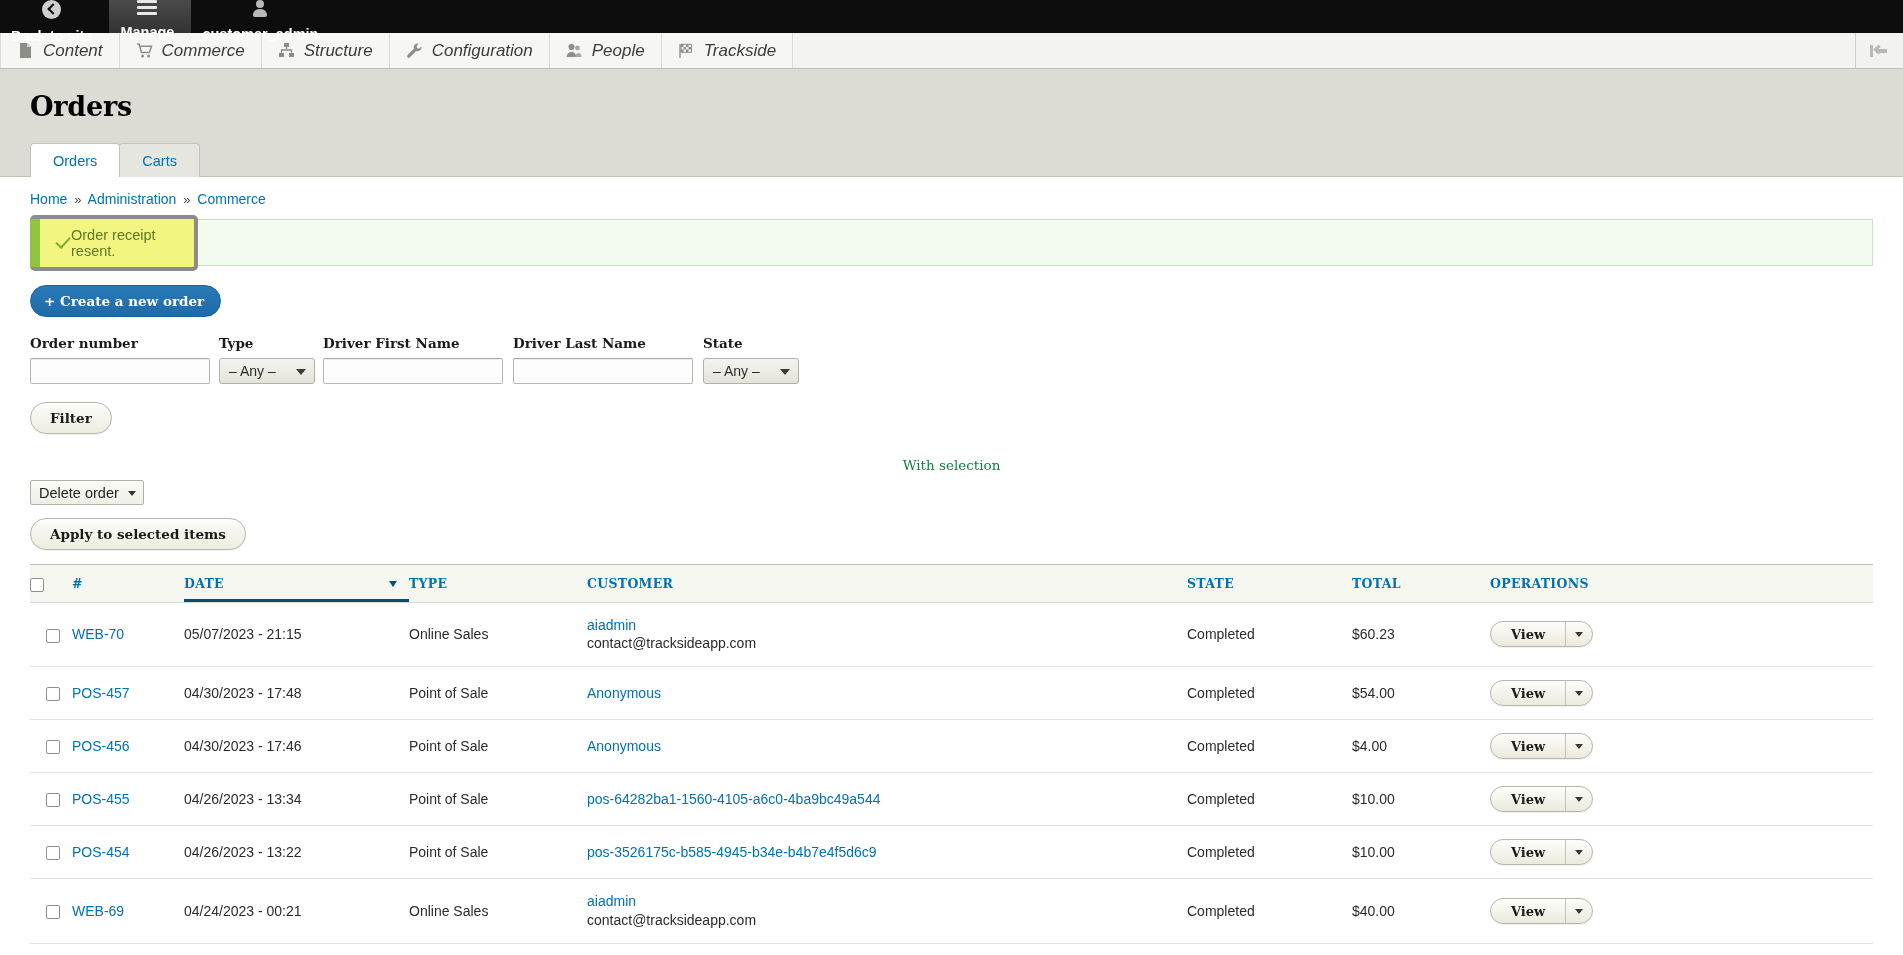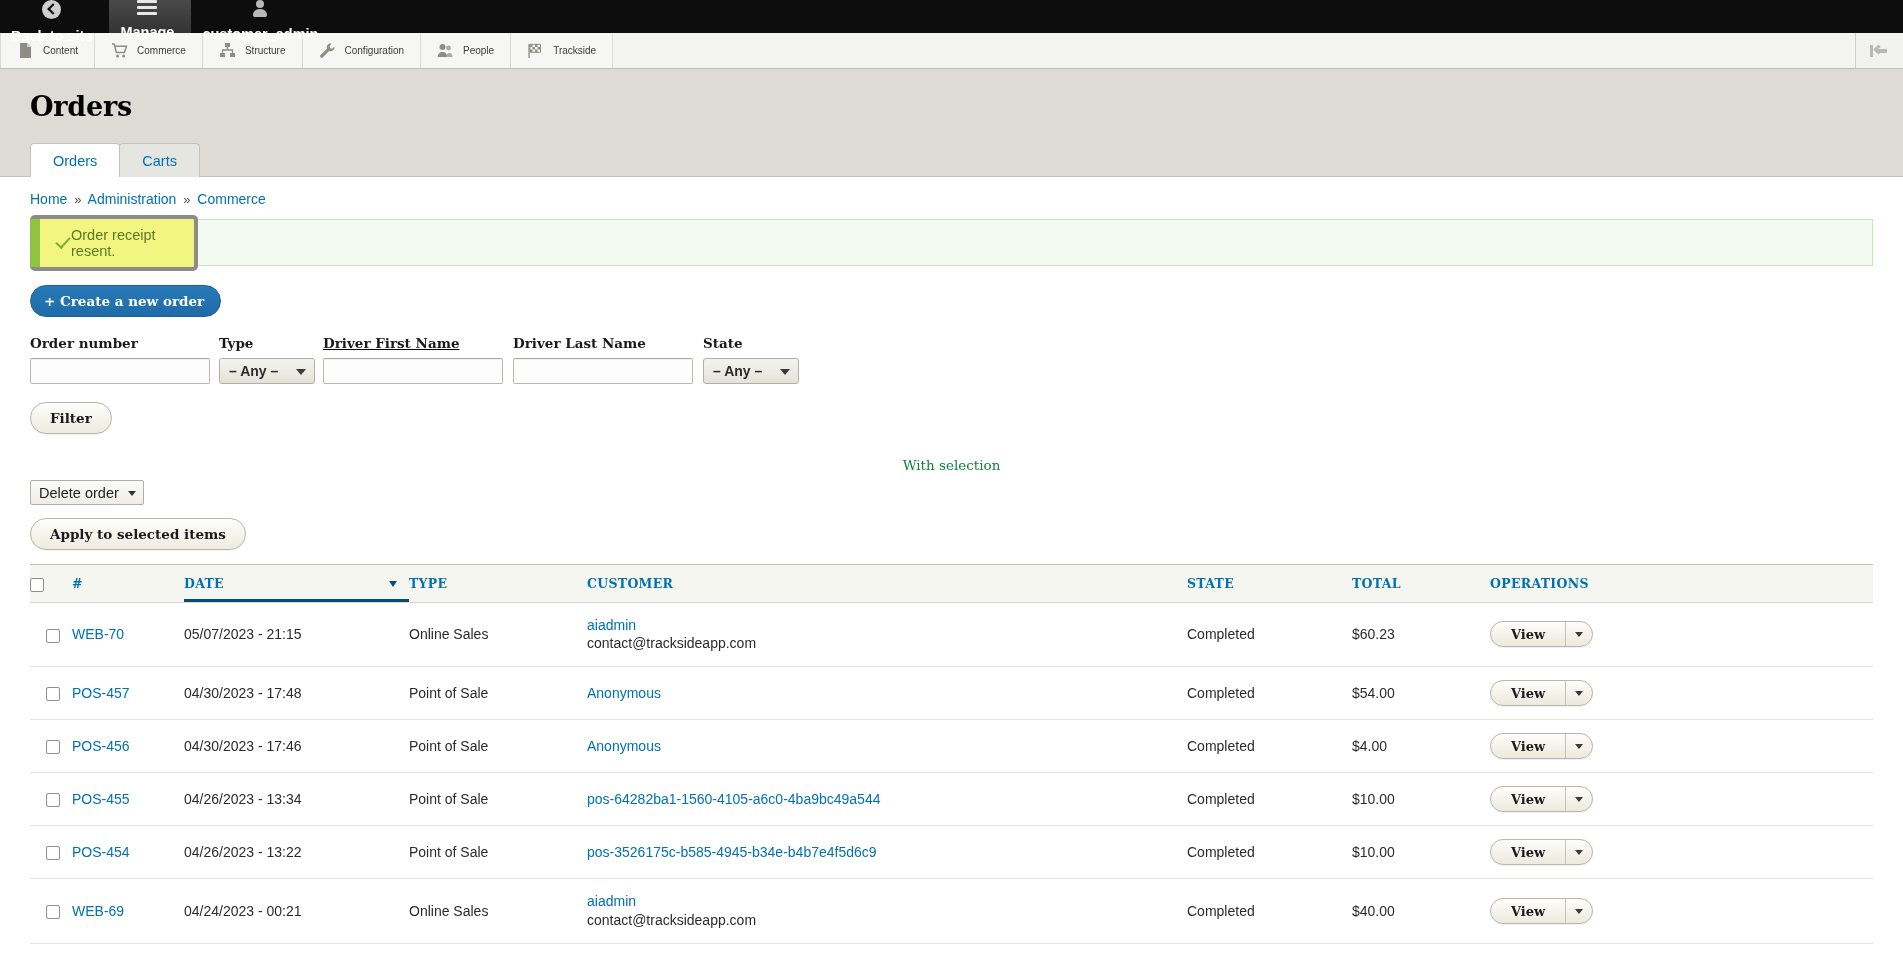--- a/index.html
+++ b/index.html
@@ -76,26 +76,27 @@
     display: flex;
     align-items: stretch;
     position: relative;
     z-index: 40;
   }
   .tray-item {
     display: flex;
     align-items: center;
     gap: 9px;
     padding: 0 16px;
-    font-size: 10px;
+    font-size: 17px;
     color: #3b3b39;
     border-right: 1px solid #dcdcd6;
     cursor: pointer;
     white-space: nowrap;
     background: #f6f6f4;
+    font-style: italic;
   }
   .tray-item:first-child { border-left: 1px solid #dcdcd6; margin-left: 0; }
   .tray-spacer { flex: 1; border-bottom: 1px solid transparent; }
   .tray-toggle {
     width: 48px;
     border-left: 1px solid #cfcfc9;
     background: #f2f2f0;
     display: flex; align-items: center; justify-content: center;
     cursor: pointer;
   }
@@ -257,21 +258,20 @@
     height: 26px;
     min-width: 95px;
     background: linear-gradient(to bottom,#f4f4ef 0%, #e3e3da 100%);
     border: 1px solid #b0b0a6;
     border-radius: 3px;
     padding: 0 26px 0 9px;
     font-size: 14px;
     color: #2b2b2b;
     cursor: pointer;
     white-space: nowrap;
-    font-weight: bold;
   }
   .fselect .caret {
     position: absolute; right: 8px; top: 50%;
     margin-top: -2px;
     width: 0; height: 0;
     border-left: 5px solid transparent;
     border-right: 5px solid transparent;
     border-top: 6px solid #3a3a38;
   }
 
@@ -566,21 +566,21 @@
     </div>
 
     <div class="fgroup" style="width:100px;">
       <label class="flabel">Type</label>
       <div class="fselect" style="min-width:96px;">
         <span>– Any –</span>
         <span class="caret"></span>
       </div>
     </div>
 
-    <div class="fgroup" style="width:186px;text-decoration:underline;">
+    <div class="fgroup" style="width:186px;">
       <label class="flabel">Driver First Name</label>
       <input class="ftext" type="text" style="width: 180px;" value="">
     </div>
 
     <div class="fgroup" style="width:186px;">
       <label class="flabel">Driver Last Name</label>
       <input class="ftext" type="text" style="width: 180px;" value="">
     </div>
 
     <div class="fgroup">

